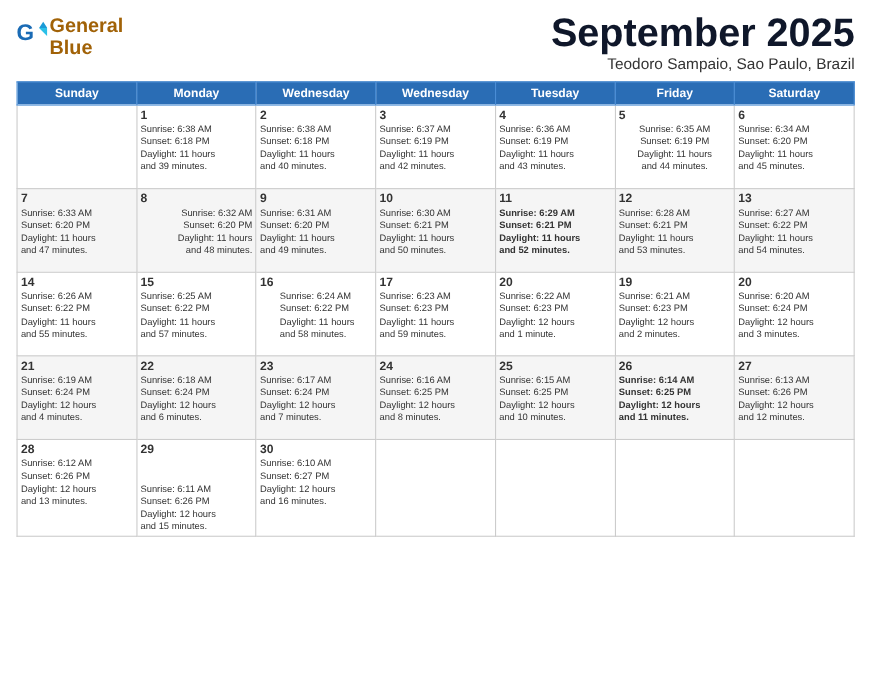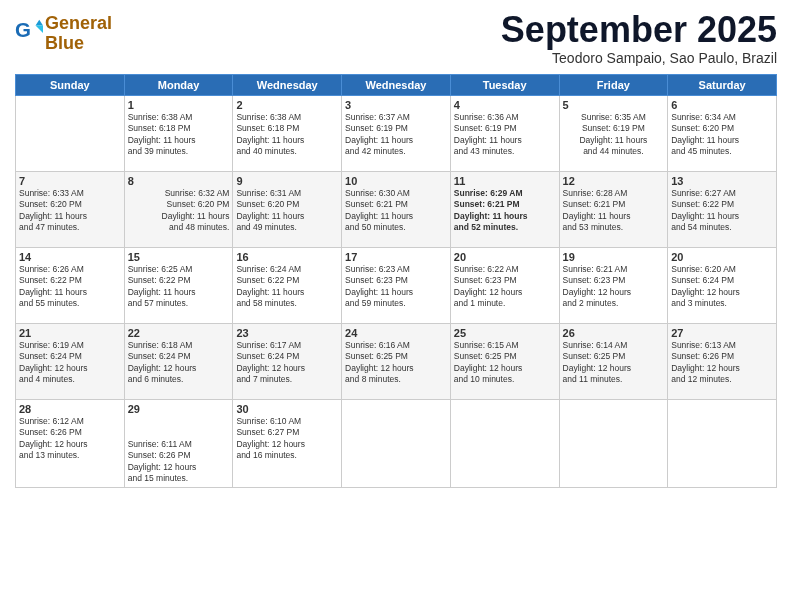--- a/index.html
+++ b/index.html
@@ -234,21 +234,21 @@
           </td>
           <td>
             <span class="day-num">15</span>
             <div class="day-info" style="white-space: pre-line;">Sunrise: 6:25 AM
 Sunset: 6:22 PM
 Daylight: 11 hours
 and 57 minutes.</div>
           </td>
           <td>
             <span class="day-num">16</span>
-            <div class="day-info" style="white-space: pre-line;">Sunrise: 6:24 AM
+            <div class="day-info" style="white-space: pre-line; margin-left: 18px;">Sunrise: 6:24 AM
 Sunset: 6:22 PM
 Daylight: 11 hours
 and 58 minutes.</div>
           </td>
           <td>
             <span class="day-num">17</span>
             <div class="day-info" style="white-space: pre-line;">Sunrise: 6:23 AM
 Sunset: 6:23 PM
 Daylight: 11 hours
 and 59 minutes.</div>
@@ -306,21 +306,21 @@
           </td>
           <td>
             <span class="day-num">25</span>
             <div class="day-info" style="white-space: pre-line;">Sunrise: 6:15 AM
 Sunset: 6:25 PM
 Daylight: 12 hours
 and 10 minutes.</div>
           </td>
           <td>
             <span class="day-num">26</span>
-            <div class="day-info" style="white-space: pre-line;">Sunrise: 6:14 AM
+            <div class="day-info" style="white-space: pre-line; font-weight: bold;">Sunrise: 6:14 AM
 Sunset: 6:25 PM
 Daylight: 12 hours
 and 11 minutes.</div>
           </td>
           <td>
             <span class="day-num">27</span>
             <div class="day-info" style="white-space: pre-line;">Sunrise: 6:13 AM
 Sunset: 6:26 PM
 Daylight: 12 hours
 and 12 minutes.</div>

